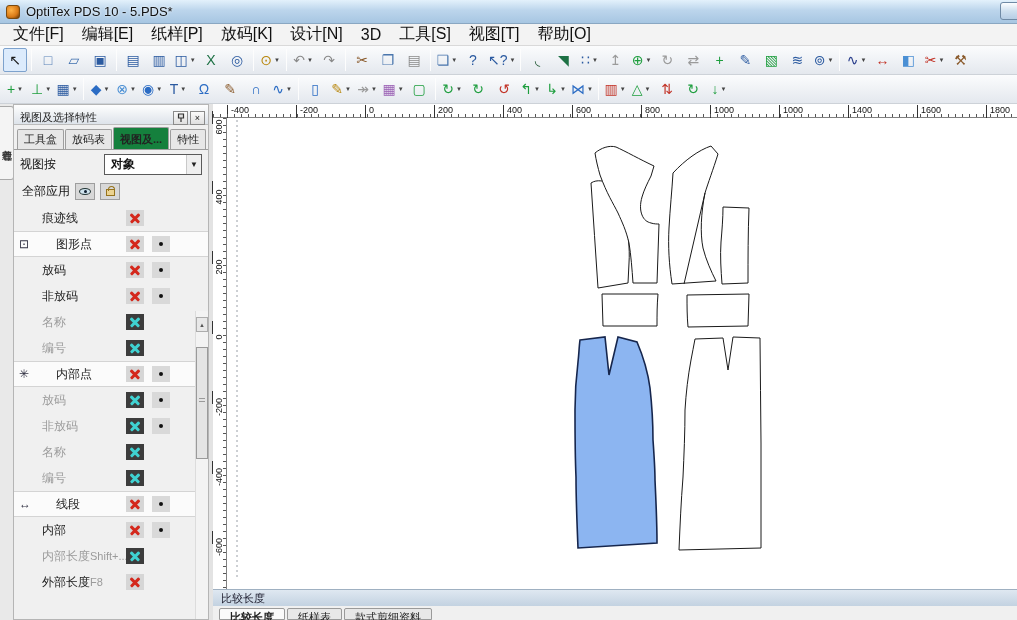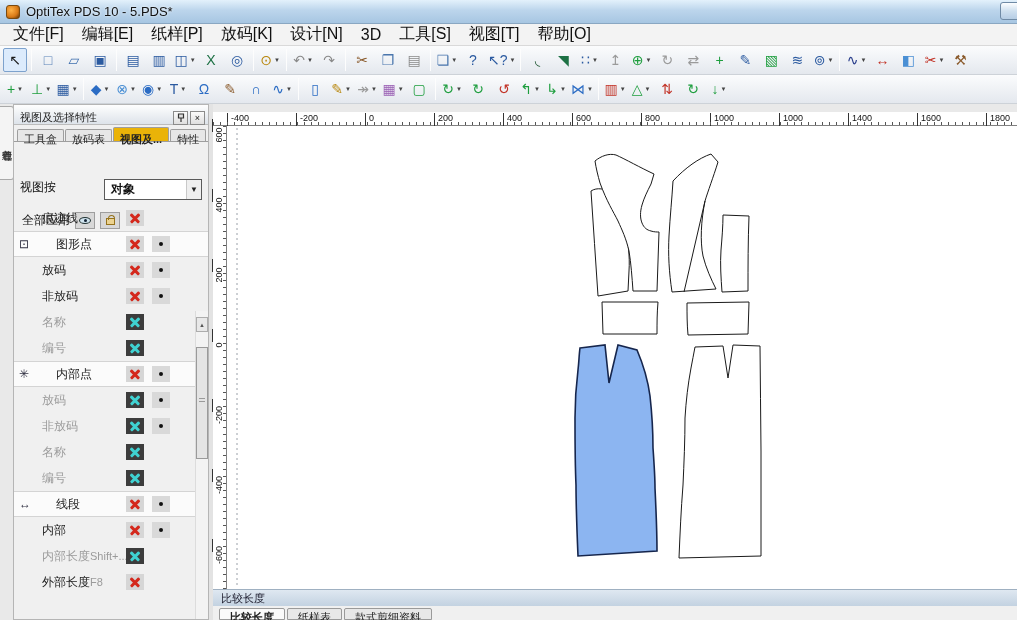--- a/index.html
+++ b/index.html
@@ -34,25 +34,25 @@
     border:1px solid #a9a9a9;border-left:none;border-radius:0 3px 3px 0;
     writing-mode:vertical-rl;text-orientation:upright;font-size:10px;color:#333;
     display:flex;align-items:center;justify-content:center;letter-spacing:1px;}
   
   .panel{position:absolute;left:13px;top:104px;width:196px;height:516px;background:#f0f0f0;
     border:1px solid #b5b5b5;}
   .phead{height:20px;background:linear-gradient(#fefefe,#dde3ea);border-bottom:1px solid #bcbcbc;
     display:flex;align-items:center;font-size:11px;color:#222;padding:6px 3px 0 6px;}
   .phbtn{width:15px;height:14px;border:1px solid #8b8b8b;background:linear-gradient(#fbfbfb,#dfdfdf);
     display:inline-flex;align-items:center;justify-content:center;margin-left:2px;font-size:9px;color:#222;}
-  .ptabs{height:17px;padding:4px 0 0 3px;border-bottom:1px solid #9e9e9e;display:flex;}
+  .ptabs{height:25px;padding:4px 0 0 3px;border-bottom:1px solid #9e9e9e;display:flex;}
   .ptab{font-size:11px;padding:2px 6px 3px;border:1px solid #9e9e9e;border-bottom:none;
     border-radius:2px 2px 0 0;background:#e7e7e7;color:#222;margin-right:1px;cursor:default;}
-  .ptab.active{background:#eab308;font-weight:bold;margin-top:-2px;padding-top:4px;}
-  .viewby{height:28px;display:flex;padding:0 6px;font-size:12px;color:#111;margin-top:37px;}
+  .ptab.active{background:#15803d;font-weight:bold;margin-top:-2px;padding-top:4px;}
+  .viewby{height:28px;display:flex;align-items:center;padding:0 6px;font-size:12px;color:#111;}
   .combo{margin-left:auto;width:98px;height:21px;border:1px solid #5a5a5a;background:#fff;
     display:flex;align-items:center;font-weight:bold;font-size:12px;padding-left:6px;}
   .combo .arr{margin-left:auto;width:15px;height:100%;display:flex;align-items:center;
     justify-content:center;font-size:8px;color:#222;border-left:1px solid #c9c9c9;background:#efefef;}
   .applyall{height:26px;display:flex;align-items:center;padding:0 8px;font-size:12px;color:#111;}
   .mini-btn{width:20px;height:17px;background:#d8d8d8;border:1px solid #9e9e9e;margin-left:5px;
     display:inline-flex;align-items:center;justify-content:center;position:relative;}
   .eye{width:12px;height:7px;border:1px solid #233;border-radius:50%;position:relative;background:#cfe3ee;}
   .eye::after{content:"";position:absolute;left:4px;top:1.5px;width:3px;height:3px;border-radius:50%;background:#123;}
   .lock{width:9px;height:7px;background:#ecd390;border:1px solid #96731d;position:relative;margin-top:3px;}
@@ -78,21 +78,21 @@
   .mk.dot{background:#d9d9d9;}
   .mk.dot::before{content:"";width:4px;height:4px;border-radius:50%;background:#111;}
   .pscroll{position:absolute;right:0;top:6px;bottom:0;width:13px;background:#f3f3f3;border-left:1px solid #dcdcdc;}
   .sbtn{position:absolute;left:0;width:12px;height:15px;background:#e8e8e8;border:1px solid #adadad;
     display:flex;align-items:center;justify-content:center;font-size:6px;color:#555;}
   .sthumb{position:absolute;left:0;top:36px;width:12px;height:112px;background:#e4e4e4;border:1px solid #9a9a9a;}
   .sthumb::after{content:"";position:absolute;left:2px;right:2px;top:50px;height:6px;
     background:repeating-linear-gradient(#9a9a9a 0 1px,transparent 1px 3px);}
   
   .splitter{position:absolute;left:209px;top:104px;width:4px;height:516px;background:#e3e3e3;}
-  .canvas-area{position:absolute;left:213px;top:112px;width:804px;height:485px;background:#fff;}
+  .canvas-area{position:absolute;left:213px;top:104px;width:804px;height:485px;background:#fff;}
   .hruler{position:absolute;left:0;top:0;width:804px;height:14px;background:#fff;
     border-bottom:1px solid #808080;}
   .hruler::after{content:"";position:absolute;left:0;right:0;bottom:0;height:3px;
     background:repeating-linear-gradient(to right,#555 0 1px,transparent 1px 7px);}
   .hlab{position:absolute;top:1px;font-size:9px;color:#111;}
   .hlab::before{content:"";position:absolute;left:-2px;top:0;width:1px;height:13px;background:#333;}
   .hlab span{padding-left:2px;}
   .vruler{position:absolute;left:0;top:14px;width:14px;height:471px;background:#fff;
     border-right:1px solid #808080;}
   .vruler::after{content:"";position:absolute;top:0;bottom:0;right:0;width:3px;

